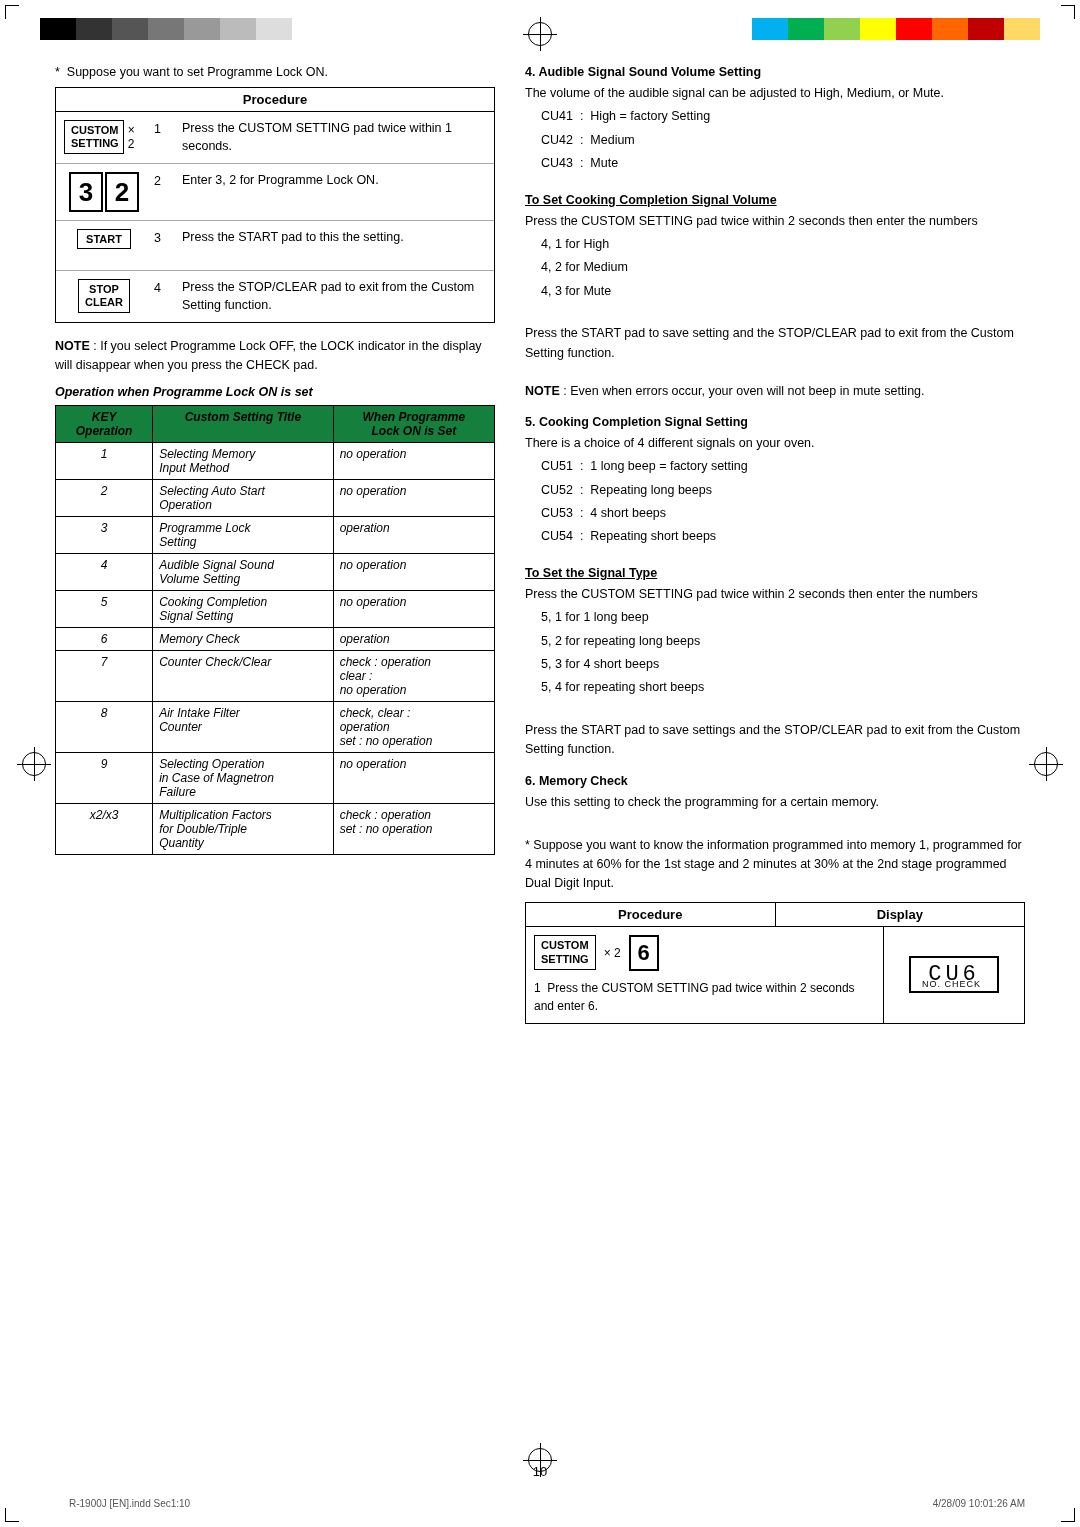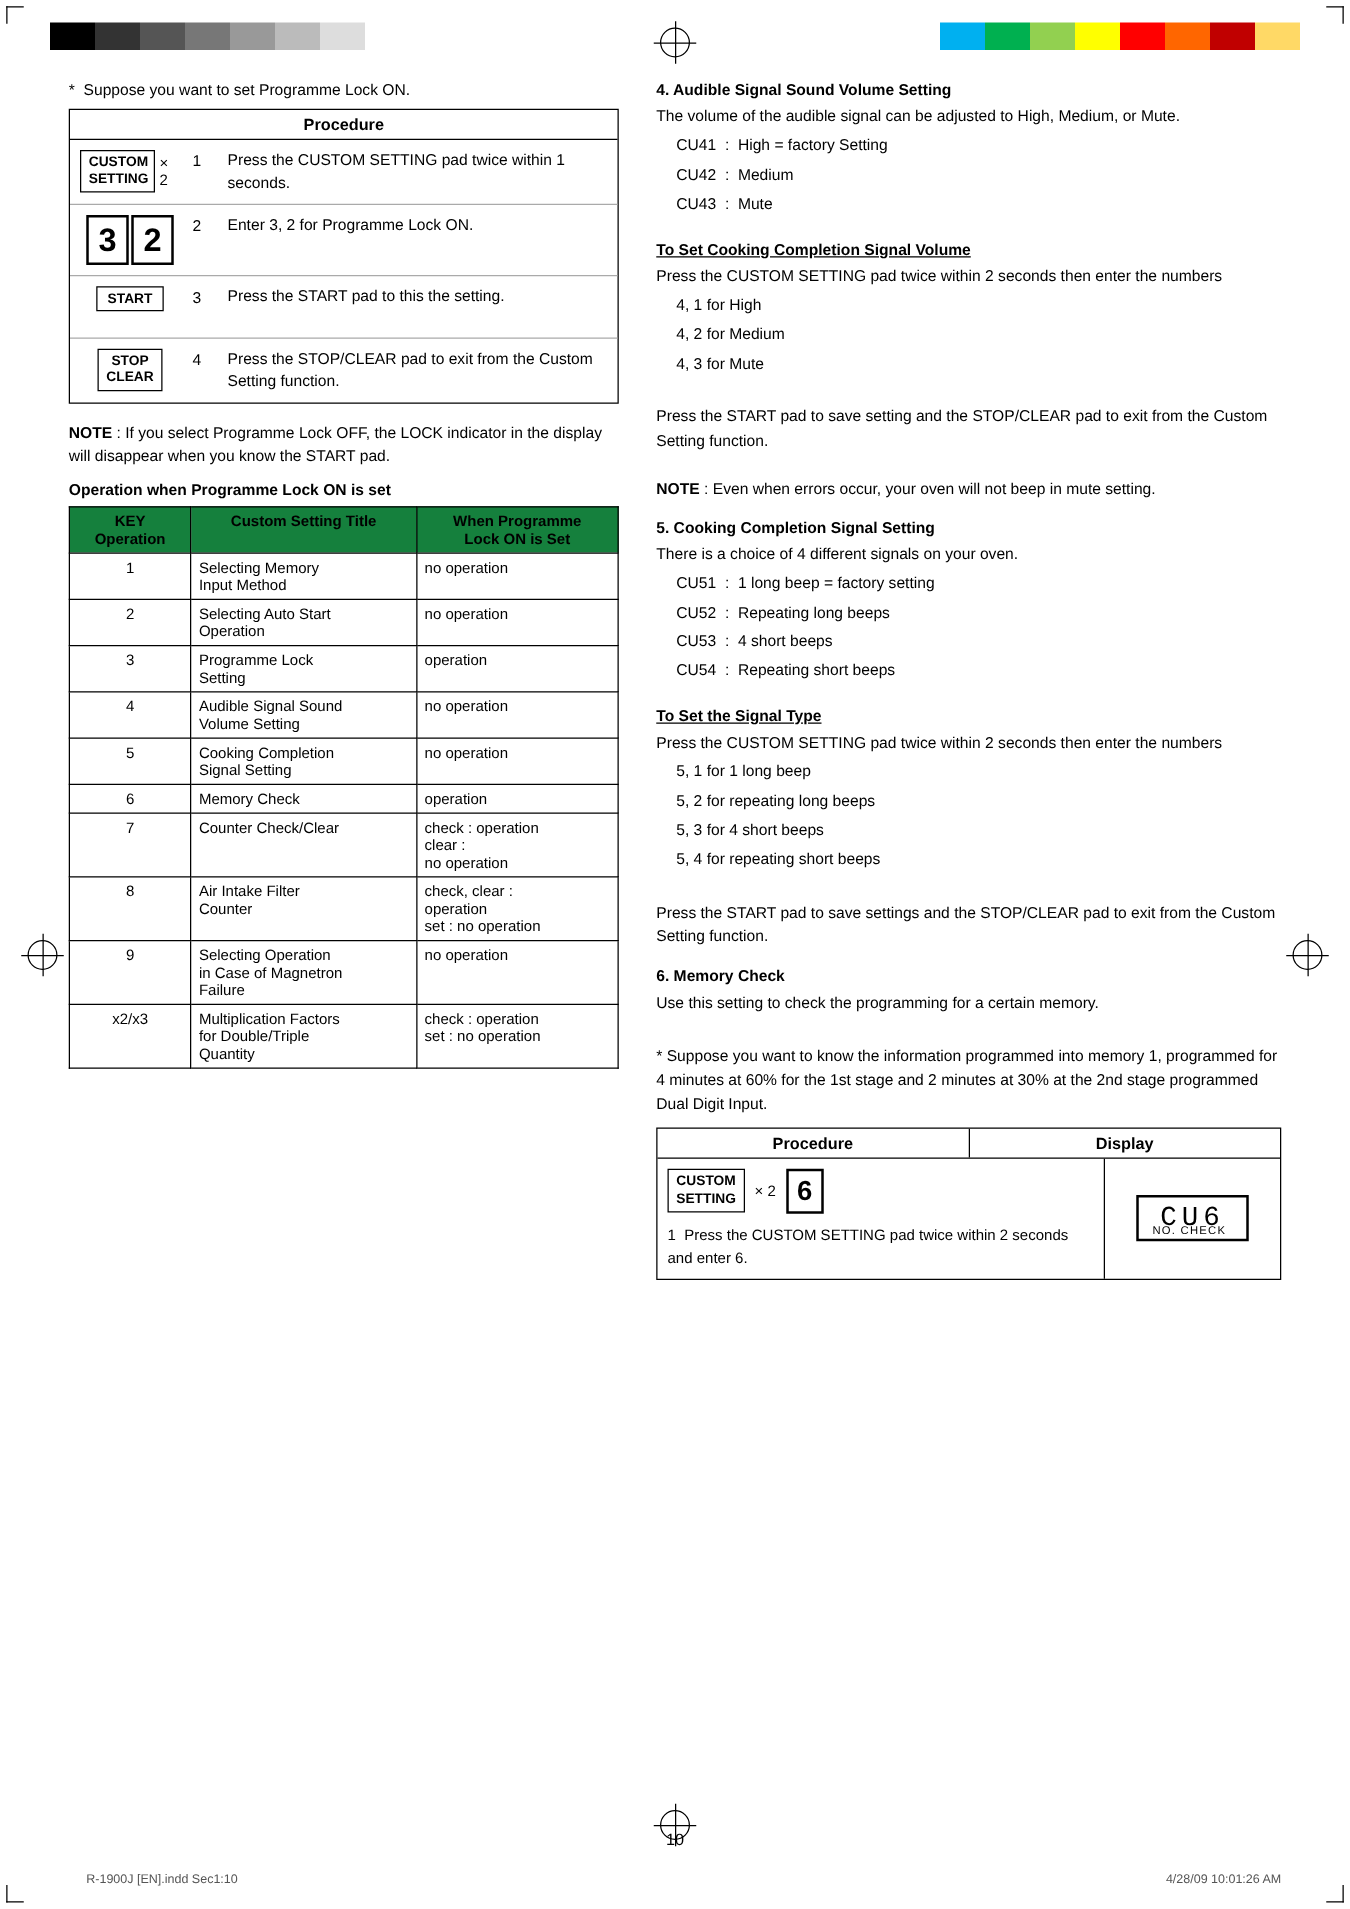--- a/index.html
+++ b/index.html
@@ -268,21 +268,21 @@
     }
 
     
     .note-text {
       font-size: 12.5px;
       margin-bottom: 10px;
       line-height: 1.5;
     }
 
     
-    .operation-section { margin-bottom: 14px; }
+    .operation-section { margin-bottom: 14px; font-style: italic; }
     .operation-title {
       font-weight: bold;
       font-size: 12.5px;
       margin-bottom: 6px;
     }
     .op-table {
       border-collapse: collapse;
       width: 100%;
       font-size: 12px;
     }
@@ -486,21 +486,21 @@
         <div class="procedure-icon">
           <span class="btn-stop">STOP<br>CLEAR</span>
         </div>
         <div class="procedure-num">4</div>
         <div class="procedure-desc">Press the STOP/CLEAR pad to exit from the Custom Setting function.</div>
       </div>
     </div>
 
     <p class="note-text">
       <strong>NOTE</strong>
-      <span>: If you select Programme Lock OFF, the LOCK indicator in the display will disappear when you know the START pad.</span>
+      <span>: If you select Programme Lock OFF, the LOCK indicator in the display will disappear when you press the CHECK pad.</span>
     </p>
 
     <div class="operation-section">
       <p class="operation-title">
         <strong>Operation when Programme Lock ON is set</strong>
       </p>
       <table class="op-table">
         <thead>
           <tr>
             <th>KEY<br>Operation</th>

